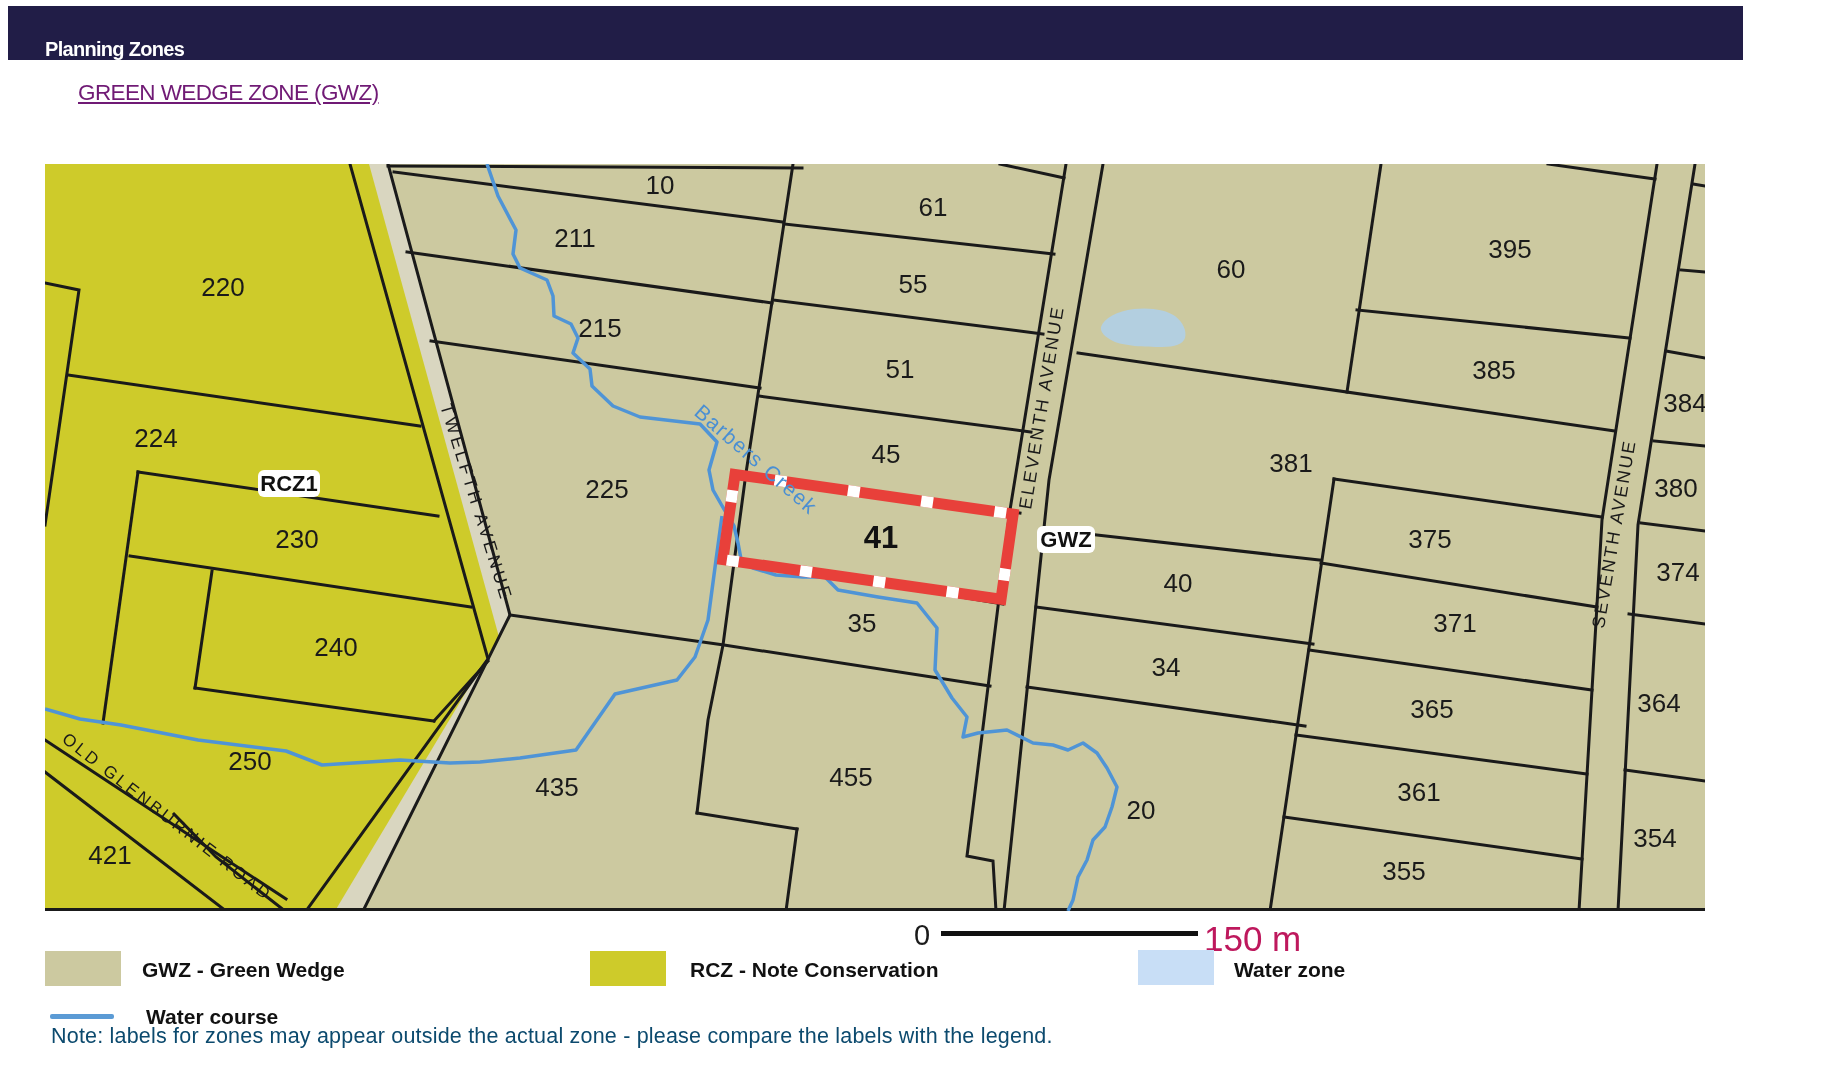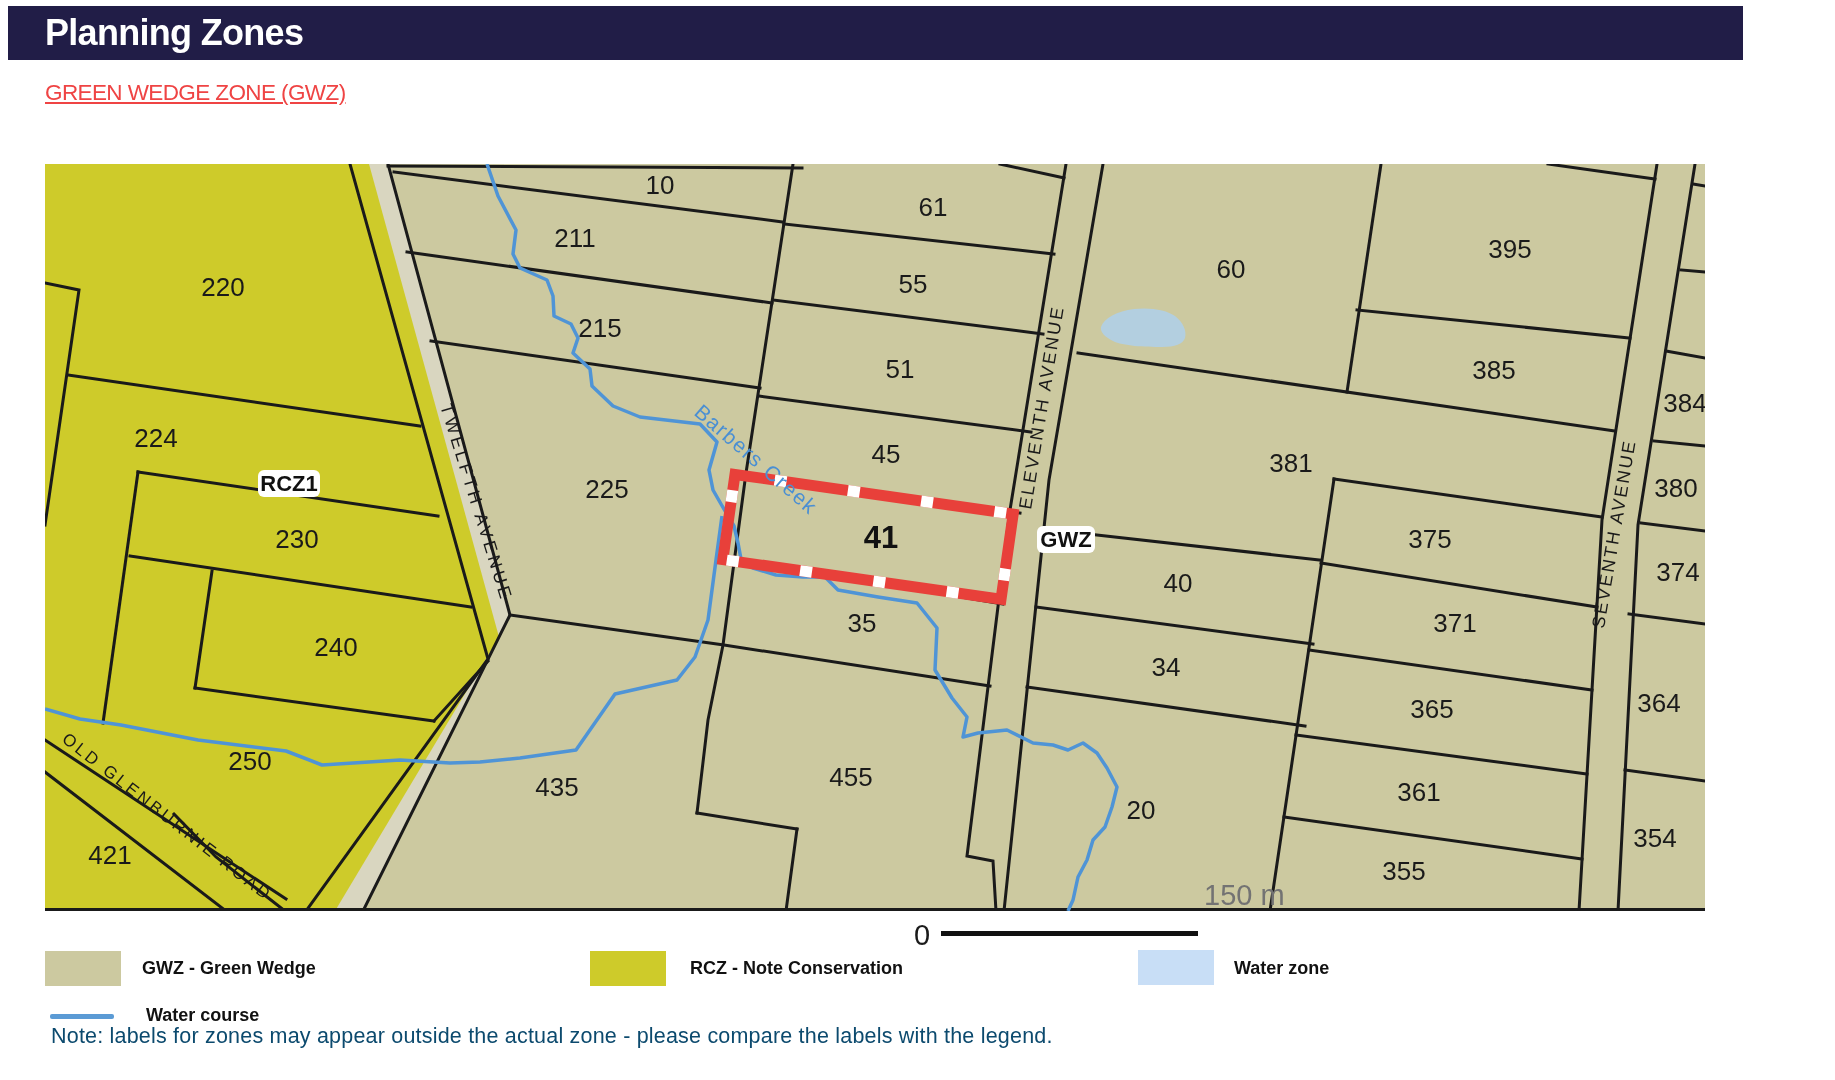--- a/index.html
+++ b/index.html
@@ -1,26 +1,26 @@
 <!DOCTYPE html>
 <html><head>
 <meta charset="utf-8">
 <style>
   html,body{margin:0;padding:0;background:#fff;width:1835px;height:1080px;overflow:hidden;}
   body{font-family:"Liberation Sans", sans-serif;position:relative;}
   .bar{position:absolute;left:8px;top:6px;width:1735px;height:54px;background:#211d47;}
-  .bar h1{margin:0;padding:0 0 0 37px;color:#fff;font-size:36px;font-weight:bold;line-height:54px;letter-spacing:-0.7px;}
+  .bar h1{margin:0;padding:16px 0 0 37px;color:#fff;font-size:20px;font-weight:bold;line-height:54px;letter-spacing:-0.7px;}
   .links{position:absolute;left:45px;top:80px;}
-  .links a{display:block;color:#ef4444;font-size:22.5px;text-decoration:underline;letter-spacing:-0.6px;margin-bottom:17px;width:max-content;}
+  .links a{display:block;color:#701a75;font-size:22.5px;text-decoration:underline;letter-spacing:-0.6px;margin-bottom:17px;width:max-content;margin-left:33px;}
   #map{position:absolute;left:45px;top:164px;}
   .scale0{position:absolute;left:914px;top:919px;font-size:29px;color:#1a1a1a;}
   .scaleline{position:absolute;left:941px;top:931px;width:257px;height:5px;background:#111;}
-  .scale150{position:absolute;left:1204px;top:879px;font-size:29px;color:#737373;}
+  .scale150{position:absolute;left:1204px;top:919px;font-size:35px;color:#be185d;}
   .sw{position:absolute;width:76px;height:35px;}
-  .leglab{position:absolute;font-size:18px;font-weight:bold;color:#111;}
+  .leglab{position:absolute;font-size:21px;font-weight:bold;color:#111;}
   .note{position:absolute;left:51px;top:1024px;font-size:21.5px;color:#0c4a6e;letter-spacing:0.2px;}
 </style>
 </head>
 <body>
 <div class="bar">
     <h1>Planning Zones</h1>
   </div>
 <div class="links">
   <a href="#">GREEN WEDGE ZONE (GWZ)</a>
 </div>

